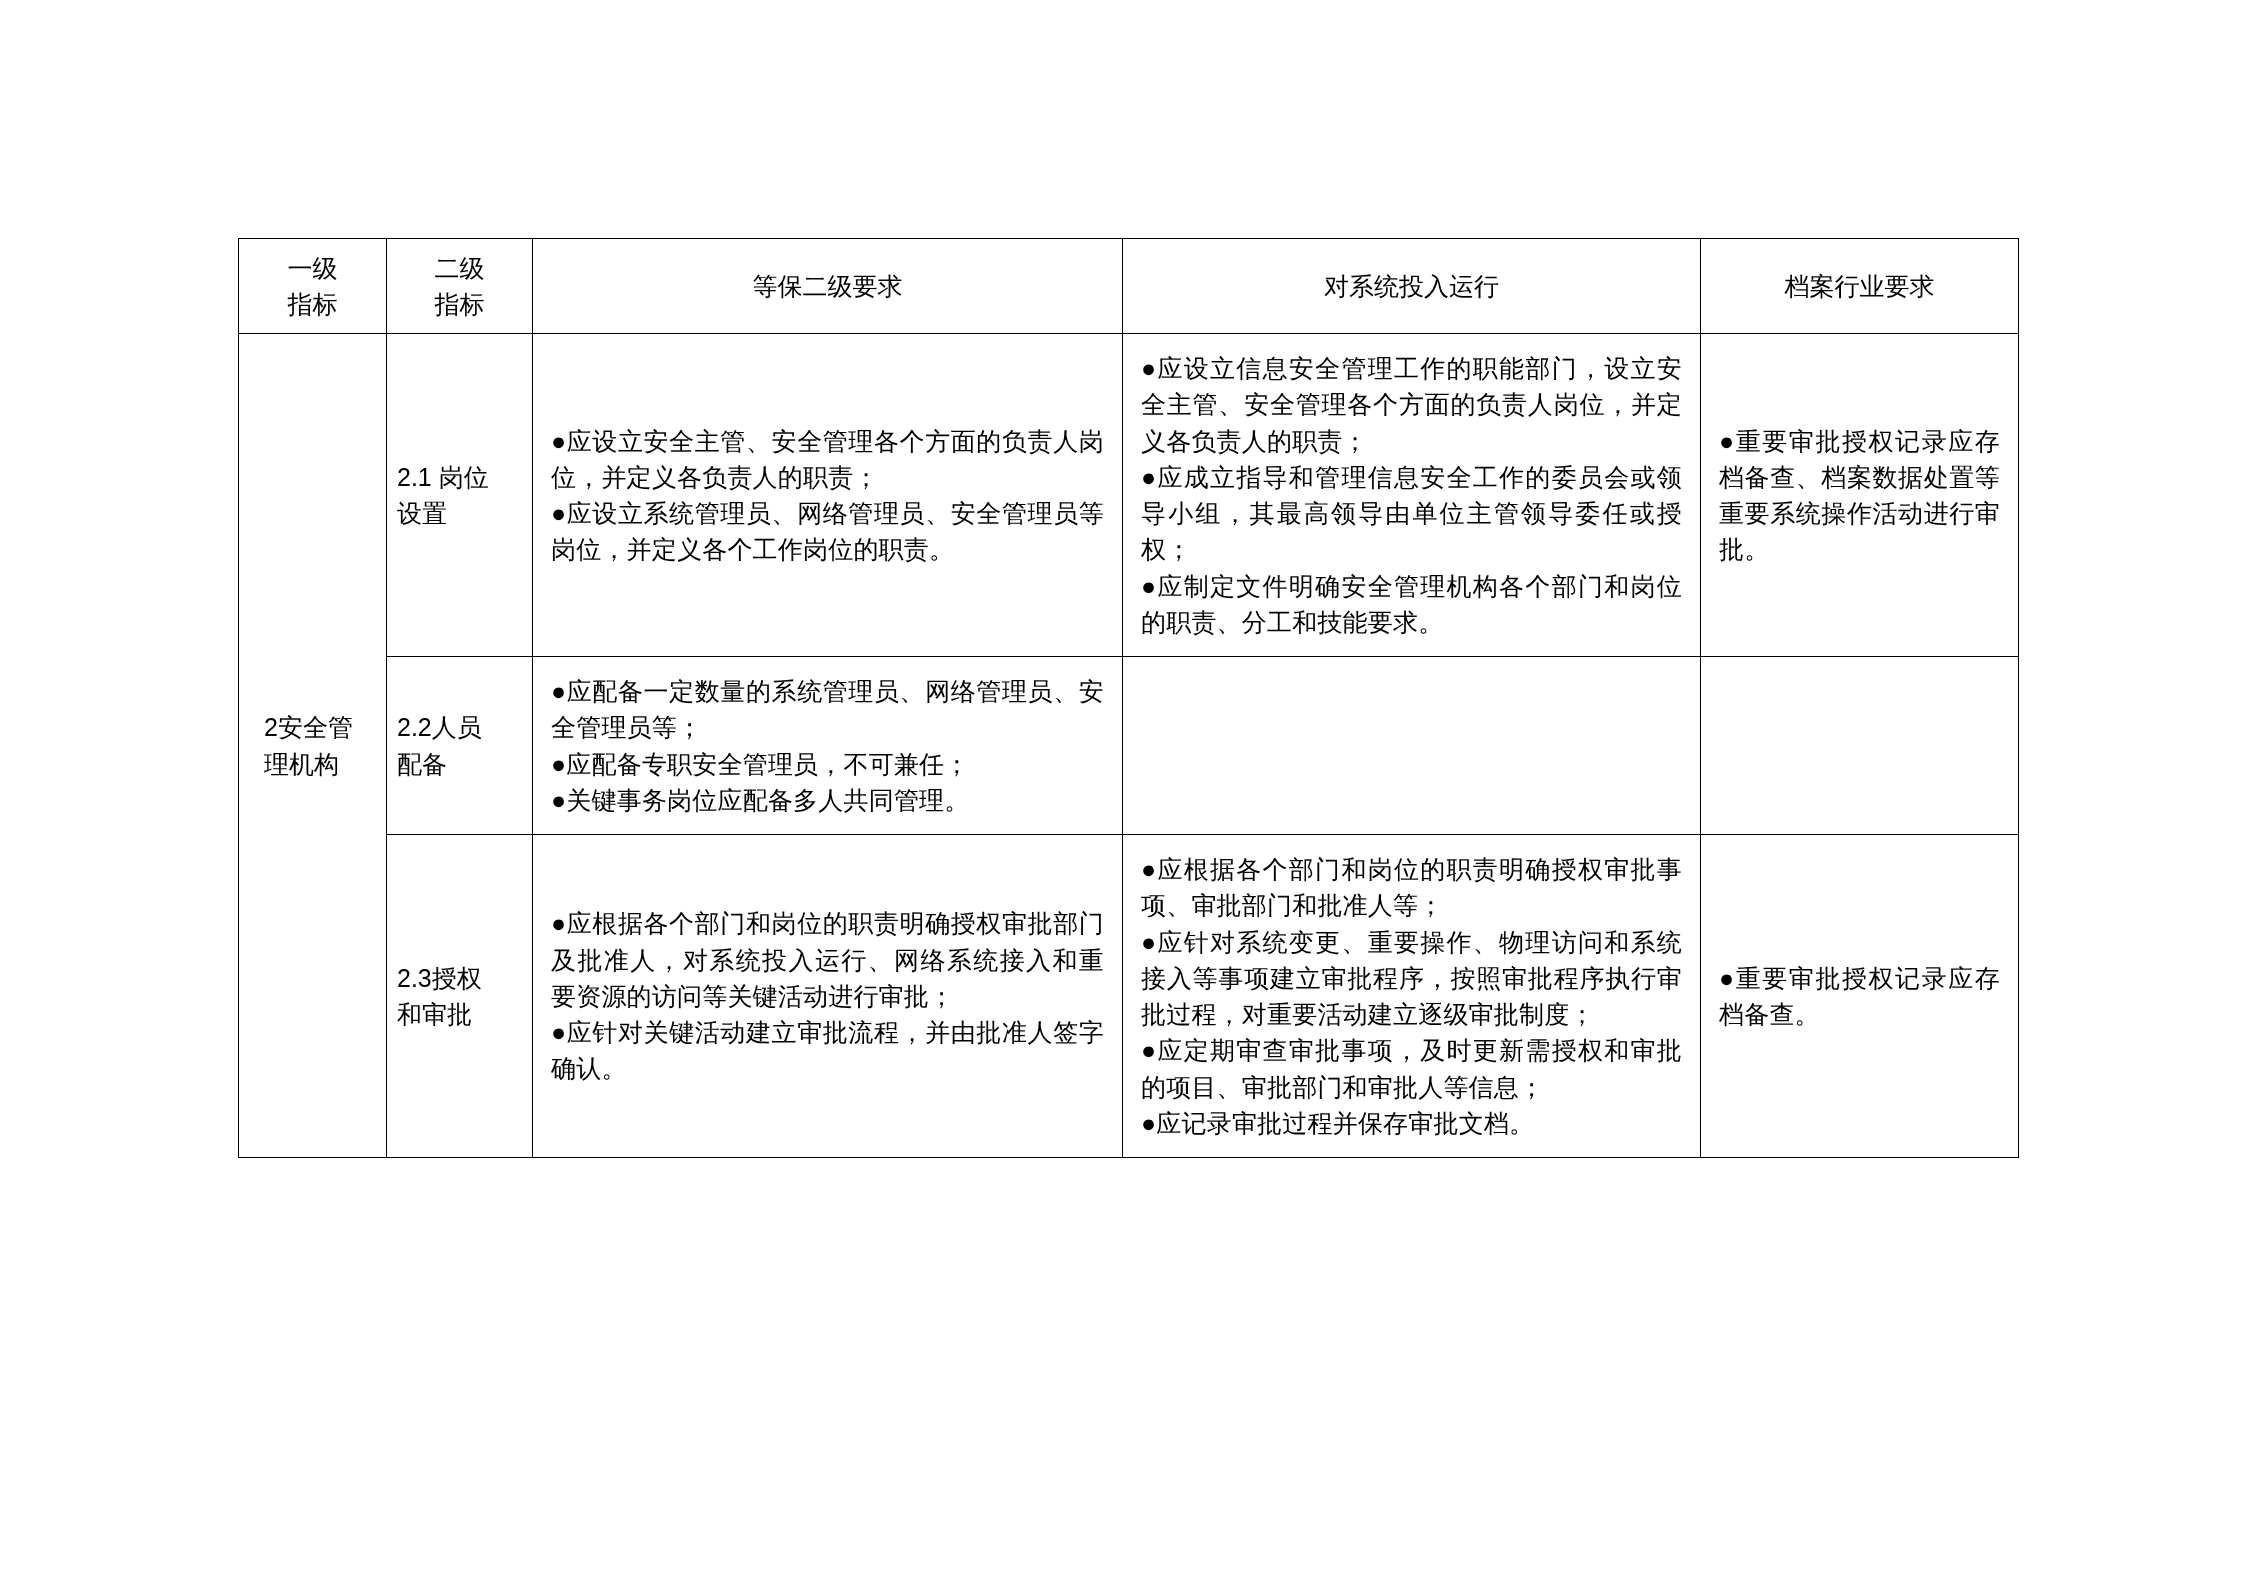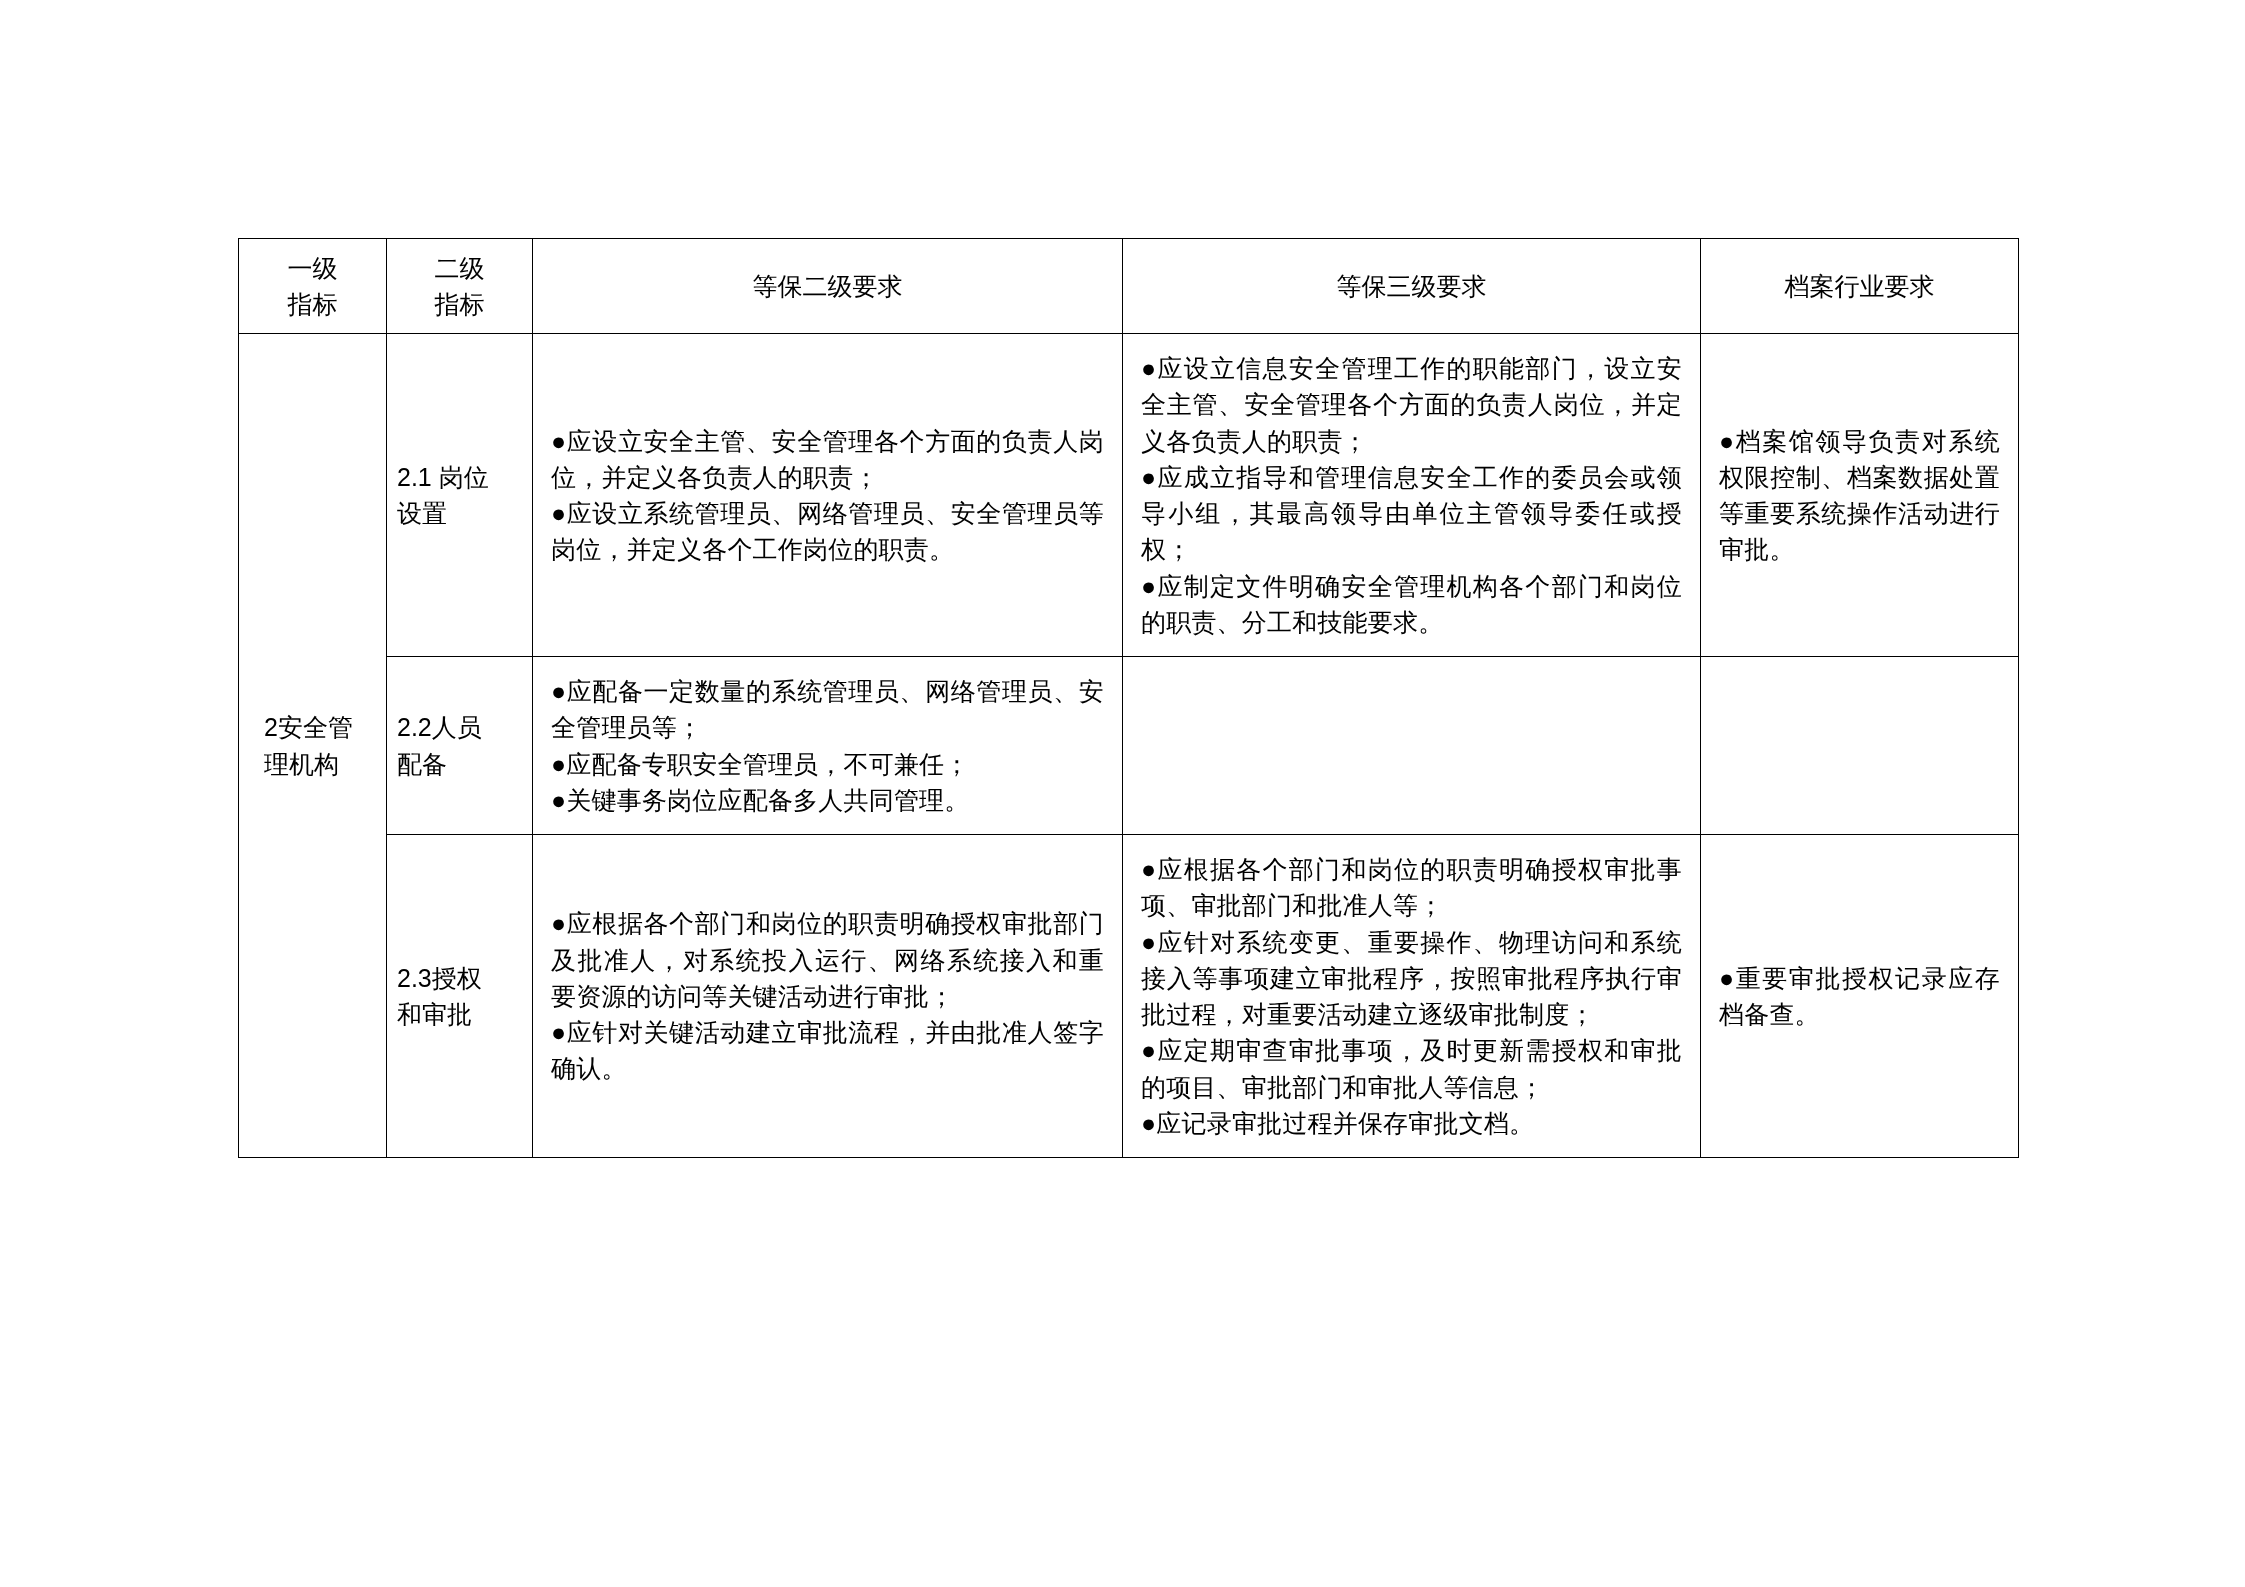--- a/index.html
+++ b/index.html
@@ -97,41 +97,41 @@
         <tr>
           <td>
             <div>一级</div>
             <div>指标</div>
           </td>
           <td>
             <div>二级</div>
             <div>指标</div>
           </td>
           <td>等保二级要求</td>
-          <td>等保三级要求</td>
+          <td>对系统投入运行</td>
           <td>档案行业要求</td>
         </tr>
       </thead>
       <tbody>
         <tr>
           <td rowspan="3" class="idx1-cell" style="white-space: pre-line; padding-left: 25px;">2安全管
 理机构</td>
           <td class="idx-cell" style="white-space: pre-line;">2.1 岗位
 设置</td>
           <td class="body-cell cell-left">
             <p class="para" style="white-space: pre-line;">●应设立安全主管、安全管理各个方面的负责人岗位，并定义各负责人的职责；
 ●应设立系统管理员、网络管理员、安全管理员等岗位，并定义各个工作岗位的职责。</p>
           </td>
           <td class="body-cell cell-left">
             <p class="para" style="white-space: pre-line;">●应设立信息安全管理工作的职能部门，设立安全主管、安全管理各个方面的负责人岗位，并定义各负责人的职责；
 ●应成立指导和管理信息安全工作的委员会或领导小组，其最高领导由单位主管领导委任或授权；
 ●应制定文件明确安全管理机构各个部门和岗位的职责、分工和技能要求。</p>
           </td>
           <td class="body-cell cell-left">
-            <p class="para" style="white-space: pre-line;">●档案馆领导负责对系统权限控制、档案数据处置等重要系统操作活动进行审批。</p>
+            <p class="para" style="white-space: pre-line;">●重要审批授权记录应存档备查、档案数据处置等重要系统操作活动进行审批。</p>
           </td>
         </tr>
         <tr>
           <td class="idx-cell" style="white-space: pre-line; margin-top: 19px;">2.2人员
 配备</td>
           <td class="body-cell cell-left">
             <p class="para" style="white-space: pre-line;">●应配备一定数量的系统管理员、网络管理员、安全管理员等；
 ●应配备专职安全管理员，不可兼任；
 ●关键事务岗位应配备多人共同管理。</p>
           </td>

